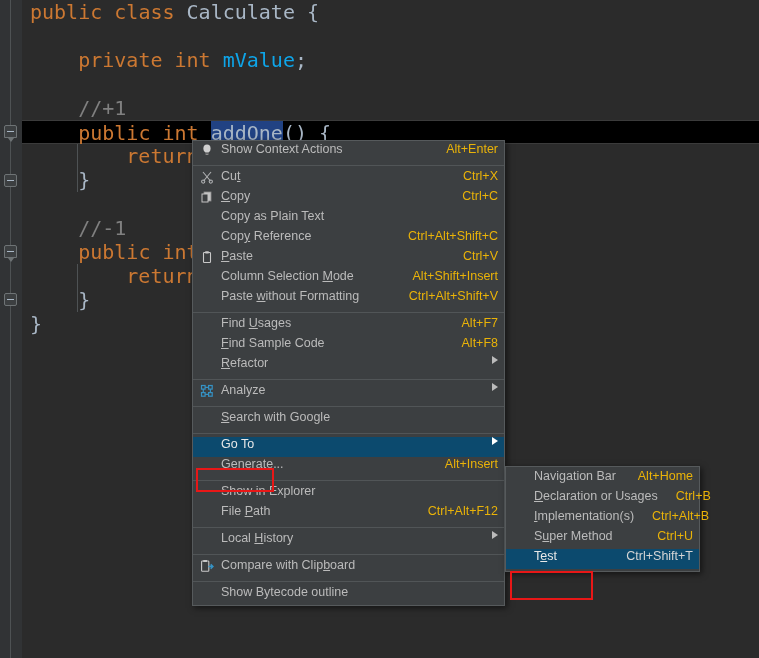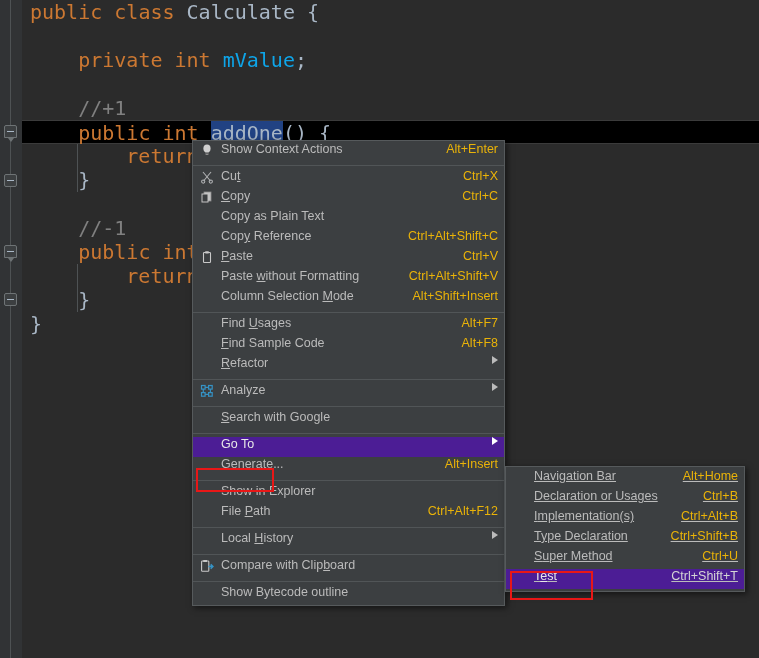--- a/index.html
+++ b/index.html
@@ -90,31 +90,31 @@
     position: absolute;
     background: #3C3F41;
     border: 1px solid #565A5C;
     box-shadow: 2px 2px 6px rgba(0,0,0,0.55);
     font-size: 12.5px;
     color: #BBBBBB;
     padding: 2px 0;
     z-index: 10;
   }
   #main-menu  { left: 192px; top: 140px; width: 313px; padding-top: 1px; padding-bottom: 0; }
-  #sub-menu   { left: 505px; top: 466px; width: 240px; text-decoration: underline; }
+  #sub-menu   { left: 505px; top: 466px; width: 195px; }
 
   .menu-item {
     position: relative;
     display: flex;
     align-items: flex-start;
     height: 20px;
     padding: 0 6px 0 4px;
     white-space: nowrap;
   }
-  .menu-item.selected { background: #4c1d95; color: #E8E8E8; }
+  .menu-item.selected { background: #0c4a6e; color: #E8E8E8; }
   .mi-icon {
     width: 20px; min-width: 20px;
     height: 16px;
     display: flex; align-items: center; justify-content: center;
     margin-right: 4px;
   }
   .mi-label { flex: 1; }
   .mi-label u { text-decoration: underline; }
   .mi-accel {
     margin-left: 18px;
@@ -213,27 +213,27 @@
           <svg class="ic" width="14" height="14" viewBox="0 0 14 14">
             <rect x="3.5" y="2.5" width="7" height="10" rx="0.8" fill="#3C3F41" stroke="#C9C9C9" stroke-width="1.1"></rect>
             <rect x="5.2" y="1.2" width="3.6" height="2.2" rx="0.4" fill="#C9C9C9"></rect>
           </svg>
         </span>
         <span class="mi-label"><u>P</u>aste</span>
         <span class="mi-accel">Ctrl+V</span>
       </div>
       <div class="menu-item">
         <span class="mi-icon"></span>
+        <span class="mi-label">Column Selection <u>M</u>ode</span>
+        <span class="mi-accel">Alt+Shift+Insert</span>
+      </div>
+      <div class="menu-item">
+        <span class="mi-icon"></span>
         <span class="mi-label">Paste <u>w</u>ithout Formatting</span>
         <span class="mi-accel">Ctrl+Alt+Shift+V</span>
-      </div>
-      <div class="menu-item">
-        <span class="mi-icon"></span>
-        <span class="mi-label">Column Selection <u>M</u>ode</span>
-        <span class="mi-accel">Alt+Shift+Insert</span>
       </div>
       <div class="menu-sep"></div>
       <div class="menu-item">
         <span class="mi-icon"></span>
         <span class="mi-label">Find <u>U</u>sages</span>
         <span class="mi-accel">Alt+F7</span>
       </div>
       <div class="menu-item">
         <span class="mi-icon"></span>
         <span class="mi-label"><u>F</u>ind Sample Code</span>
@@ -321,25 +321,20 @@
         <span class="mi-label"><u>D</u>eclaration or Usages</span>
         <span class="mi-accel">Ctrl+B</span>
       </div>
       <div class="menu-item">
         <span class="mi-icon"></span>
         <span class="mi-label"><u>I</u>mplementation(s)</span>
         <span class="mi-accel">Ctrl+Alt+B</span>
       </div>
       <div class="menu-item">
         <span class="mi-icon"></span>
-        <span class="mi-label"><u>T</u>ype Declaration</span>
-        <span class="mi-accel">Ctrl+Shift+B</span>
-      </div>
-      <div class="menu-item">
-        <span class="mi-icon"></span>
         <span class="mi-label">S<u>u</u>per Method</span>
         <span class="mi-accel">Ctrl+U</span>
       </div>
       <div class="menu-item selected">
         <span class="mi-icon"></span>
         <span class="mi-label">T<u>e</u>st</span>
         <span class="mi-accel">Ctrl+Shift+T</span>
       </div>
     </div>
 

